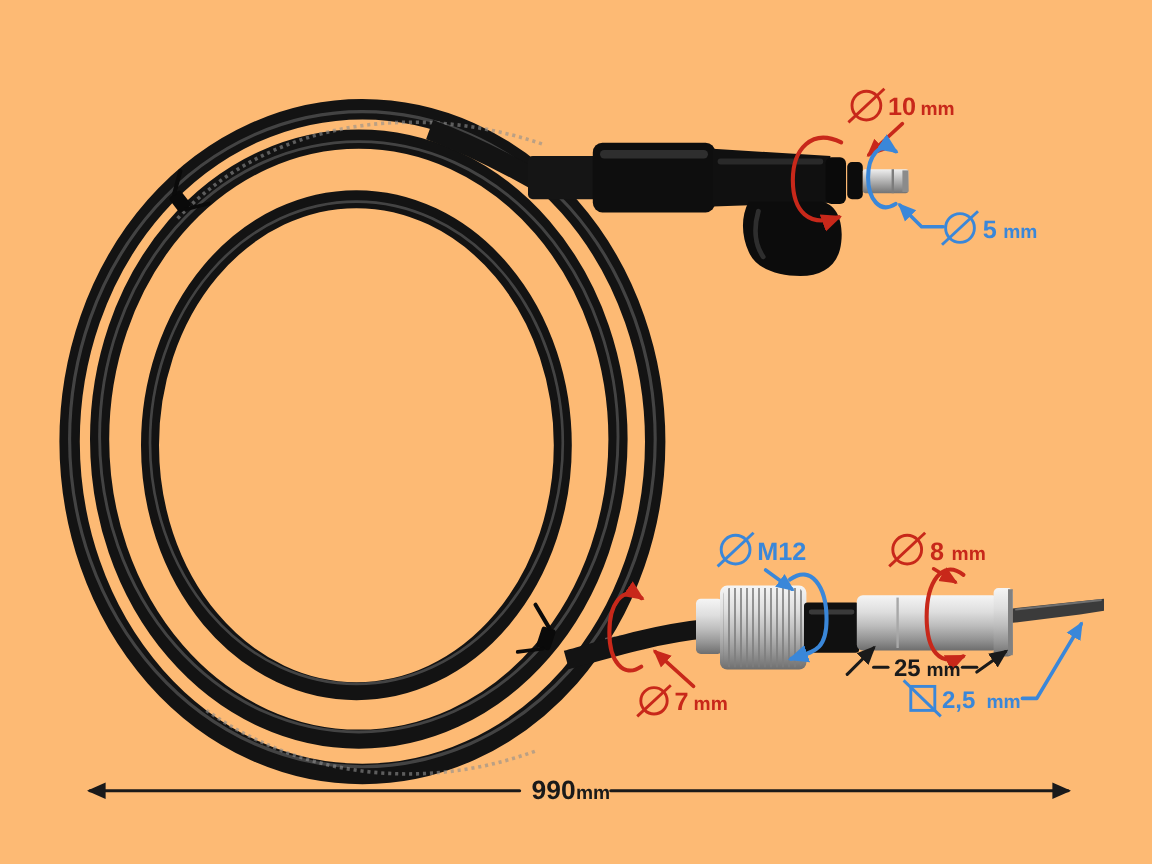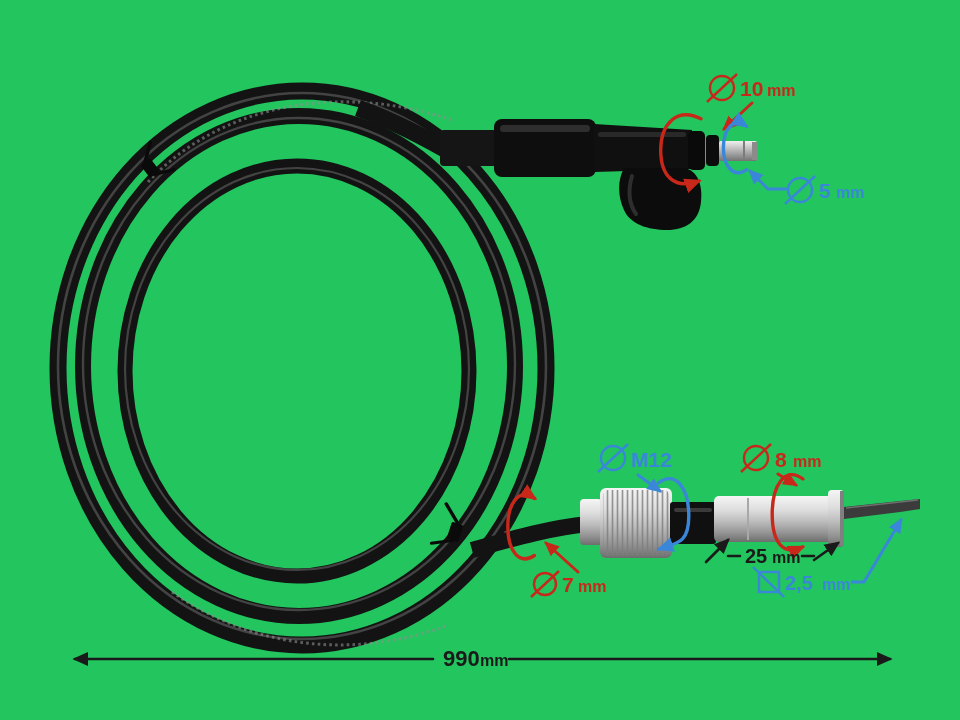--- a/index.html
+++ b/index.html
@@ -1,16 +1,16 @@
 <!DOCTYPE html>
 <html><head>
 <meta charset="utf-8">
 <style>
   html,body{margin:0;padding:0;background:#ffffff;}
-  .stage{position:relative;width:960px;height:720px;background:#22c55e;overflow:hidden;
+  .stage{position:relative;width:960px;height:720px;background:#fdba74;overflow:hidden;
          font-family:"Liberation Sans", sans-serif;}
   svg{display:block;}
   text{font-family:"Liberation Sans", sans-serif;font-weight:bold;}
   .t-red{fill:#c8281a;}
   .t-blue{fill:#3a87d9;}
   .t-blk{fill:#1a1a1a;}
   .t-val{font-size:21px;}
   .t-unit{font-size:16px;}
   .t-val-sm{font-size:20px;}
   .sym-red{stroke:#c8281a;stroke-width:2.4;fill:none;}

